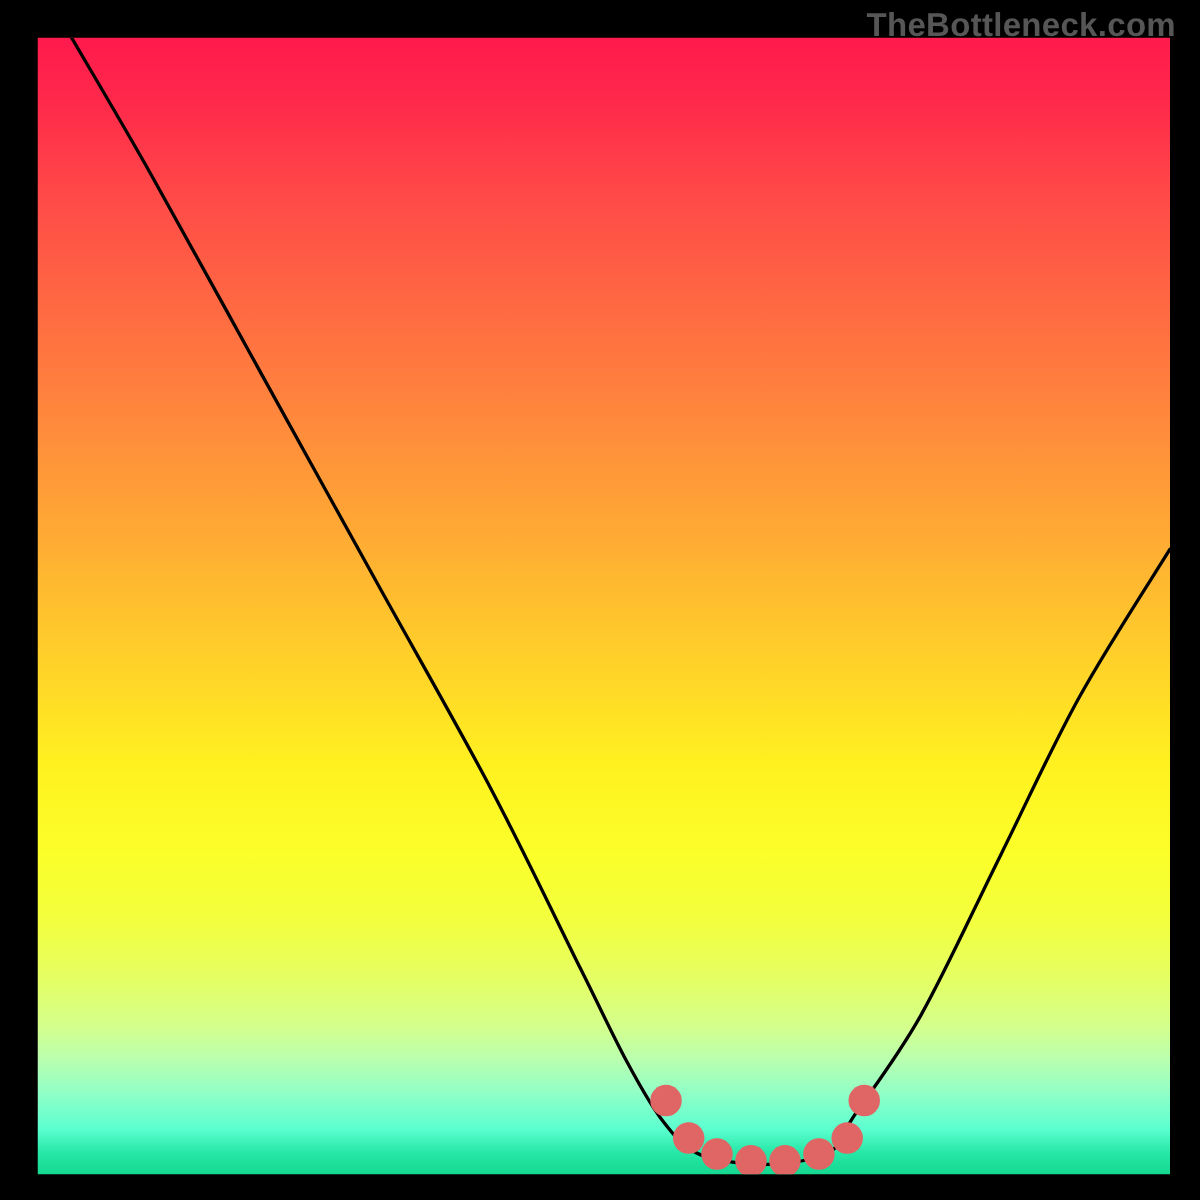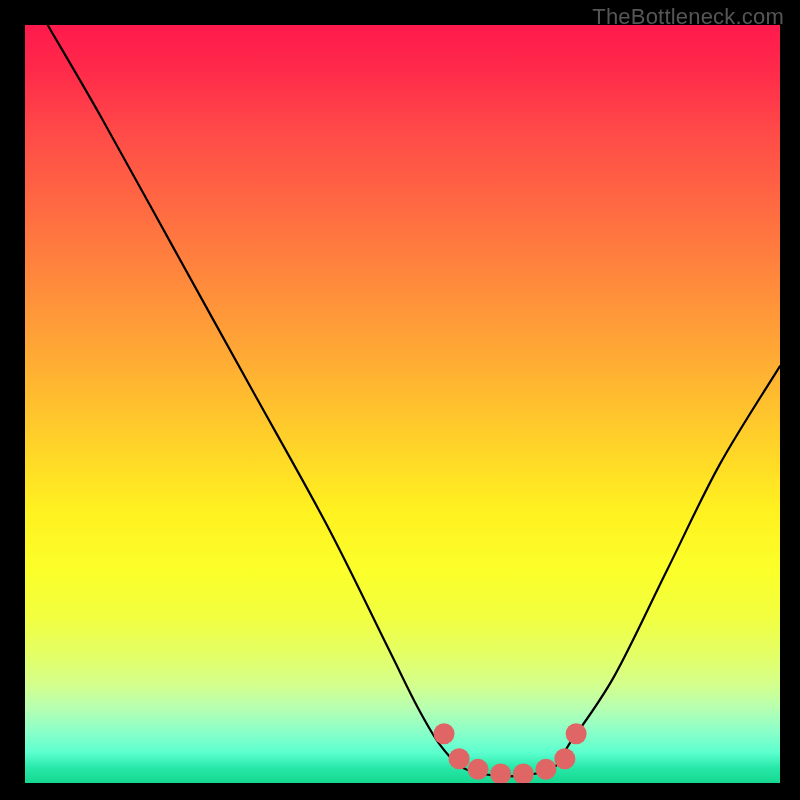--- a/index.html
+++ b/index.html
@@ -34,21 +34,21 @@
       #28e8a8 98%,
       #14d890 100%
     );
   }
   .watermark {
     position: absolute;
     top: 4px;
     right: 16px;
     font-family: Arial, Helvetica, sans-serif;
     font-size: 22px;
-    font-weight: normal;
+    font-weight: bold;
     color: #565656;
     letter-spacing: 0.2px;
   }
   svg.curve {
     position: absolute;
     inset: 0;
   }
 </style>
 </head>
 <body>

